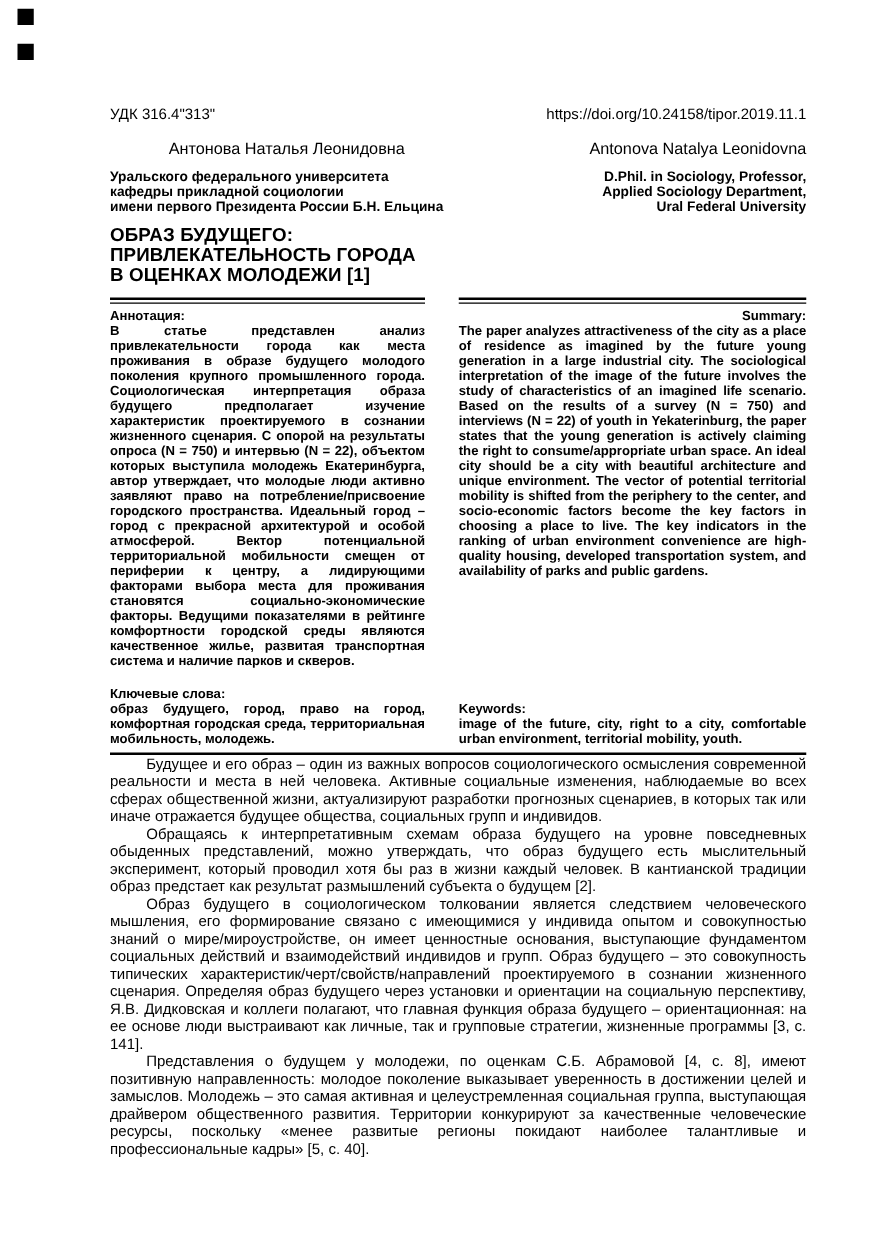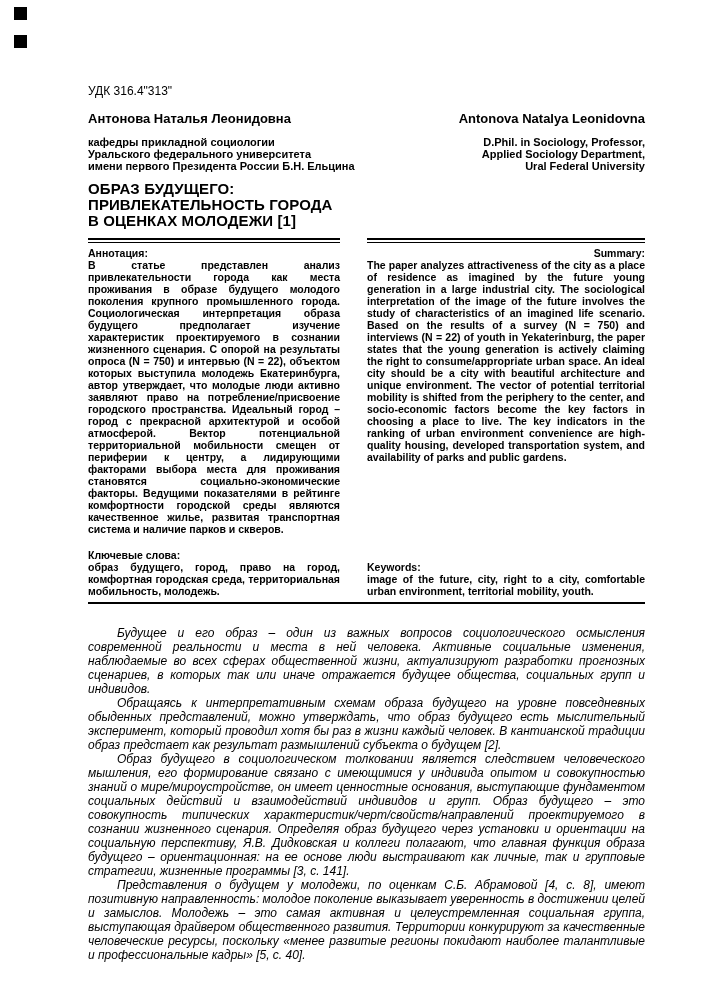--- a/index.html
+++ b/index.html
@@ -22,21 +22,21 @@
   .content {
     position: absolute;
     left: 88px; top: 84px;
     width: 557px;
   }
   .row { display: flex; justify-content: space-between; align-items: flex-start; }
 
   .udc-doi { font-size: 12px; line-height: 14px; }
   .doi { text-align: right; }
 
-  .author-row { margin-top: 14px; font-size: 13px; font-weight: bold; line-height: 13px; }
+  .author-row { margin-top: 14px; font-size: 13px; font-weight: normal; line-height: 13px; margin-left: 47px; }
   .author-en { text-align: right; }
 
   .affil-row { margin-top: 11px; font-size: 11px; font-weight: bold; line-height: 12px; }
   .affil-en { text-align: right; }
 
   .title-row { margin-top: 9px; font-size: 15px; font-weight: bold; line-height: 15.8px; letter-spacing: 0.1px; flex-direction: column; }
   .title-en { text-align: right; }
 
   .abstract-grid {
     margin-top: 10px;
@@ -57,48 +57,47 @@
     margin-bottom: 4px;
   }
   .abs-label.right { text-align: right; }
   .abs-text { text-align: justify; }
   .abs-spacer { flex: 1 1 auto; min-height: 14px; }
   .kw-text { text-align: justify; }
 
   .full-rule { margin-top: 5px; border-top: 2px solid #000; height: 0; }
 
   .body-text {
-    margin-top: 22px;
     font-size: 12px; line-height: 14px;
     text-align: justify;
-    font-style: italic;
   }
   .body-text p { margin: 0; text-indent: 29px; }
 </style>
 </head>
 <body>
 
 <div class="scan-mark m1"></div>
 <div class="scan-mark m2"></div>
 
 <div class="content">
 
   <div class="row udc-doi">
     <div>УДК 316.4"313"</div>
+    <div class="doi">https://doi.org/10.24158/tipor.2019.11.1</div>
   </div>
 
   <div class="row author-row">
     <div>Антонова Наталья Леонидовна</div>
     <div class="author-en">Antonova Natalya Leonidovna</div>
   </div>
 
   <div class="row affil-row">
     <div>
+      <div>Уральского федерального университета</div>
       <div>кафедры прикладной социологии</div>
-      <div>Уральского федерального университета</div>
       <div>имени первого Президента России Б.Н. Ельцина</div>
     </div>
     <div class="affil-en">
       <div>D.Phil. in Sociology, Professor,</div>
       <div>Applied Sociology Department,</div>
       <div>Ural Federal University</div>
     </div>
   </div>
 
   <div class="row title-row">

